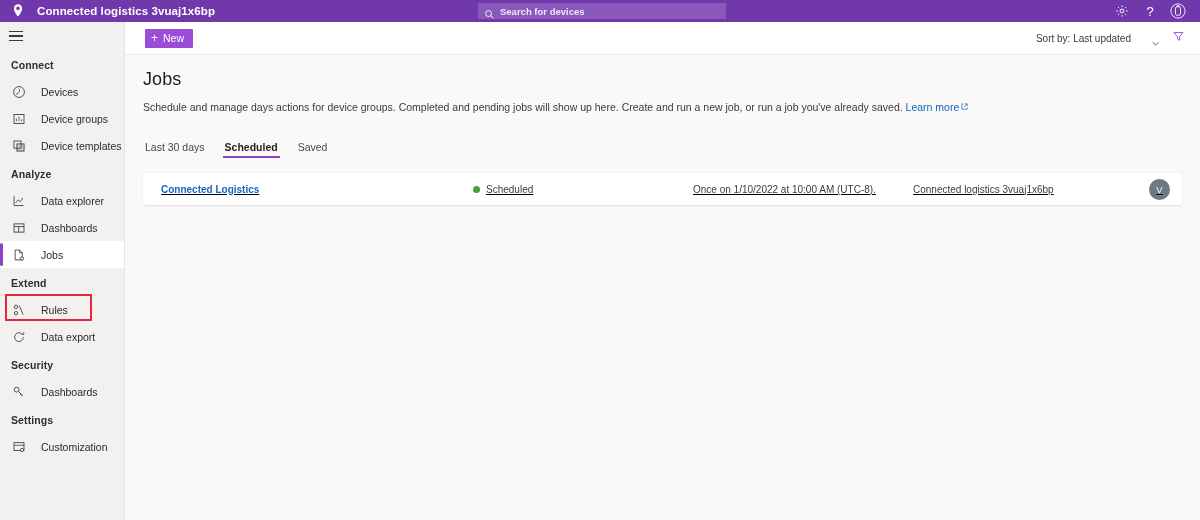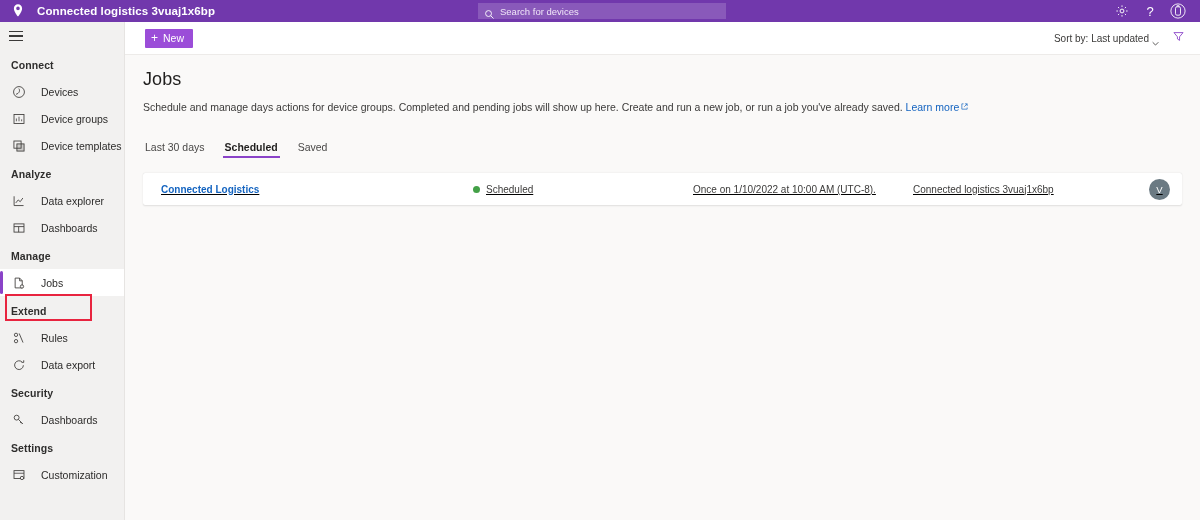--- a/index.html
+++ b/index.html
@@ -26,20 +26,21 @@
     position: absolute; left: 478px; top: 3px;
     width: 248px; height: 16px;
     background: rgba(255,255,255,.17);
     display: flex; align-items: center;
   }
   .search-icon { width: 11px; height: 11px; margin-left: 6px; flex: none; }
   .search-input {
     flex: 1; border: 0; outline: 0; background: transparent;
     color: #ffffff; font-size: 9.5px; margin-left: 5px;
     font-family: "Liberation Sans", sans-serif;
+    font-weight: bold;
   }
   .search-input::placeholder { color: #f0e6f8; opacity: 1; }
   .topbar-actions {
     position: absolute; right: 4px; top: 0; height: 22px;
     display: flex; align-items: center; gap: 12px; padding-right: 10px;
   }
   .tb-btn {
     width: 16px; height: 16px; display: flex;
     align-items: center; justify-content: center;
     color: #ffffff; background: none; border: 0; cursor: pointer;
@@ -105,21 +106,21 @@
     color: #ffffff; font-size: 10.5px; cursor: pointer;
     display: flex; align-items: center; gap: 5px;
     font-family: "Liberation Sans", sans-serif;
   }
   .plus-glyph { font-size: 12px; line-height: 1; }
   .cmd-right {
     margin-left: auto; display: flex; align-items: center;
     gap: 10px; padding-right: 14px;
   }
   .sortby {
-    display: flex; align-items: center; gap: 2px; cursor: pointer; margin-left: 41px;
+    display: flex; align-items: center; gap: 20px; cursor: pointer; margin-left: 41px;
   }
   .sortby-text { font-size: 10px; color: #3b3a39; white-space: nowrap; }
   .chev { width: 9px; height: 9px; color: #3b3a39; }
   .filter-btn {
     width: 16px; height: 16px; background: none; border: 0; cursor: pointer;
     display: flex; align-items: center; justify-content: center;
   }
 
   
   .main {
@@ -268,21 +269,20 @@
   <div class="nav-item">
     <span class="ico">
       <svg viewBox="0 0 16 16" width="14" height="14" fill="none" stroke="#413f3d" stroke-width="1">
         <rect x="2.3" y="3.3" width="11.4" height="9.4"></rect>
         <path d="M2.3 6.4h11.4M7.6 6.4v6.3"></path>
       </svg>
     </span>
     <span class="lbl">Dashboards</span>
   </div>
 
-  <div class="nav-section">Manage</div>
   <div class="nav-item selected">
     <span class="ico">
       <svg viewBox="0 0 16 16" width="14" height="14" fill="none" stroke="#413f3d" stroke-width="1">
         <path d="M3.6 2.4h5.1l3 3v8.2H3.6z"></path>
         <path d="M8.7 2.4v3.1h3"></path>
         <circle cx="11.4" cy="12" r="1.9" fill="#f2f1f0"></circle>
       </svg>
     </span>
     <span class="lbl">Jobs</span>
   </div>

